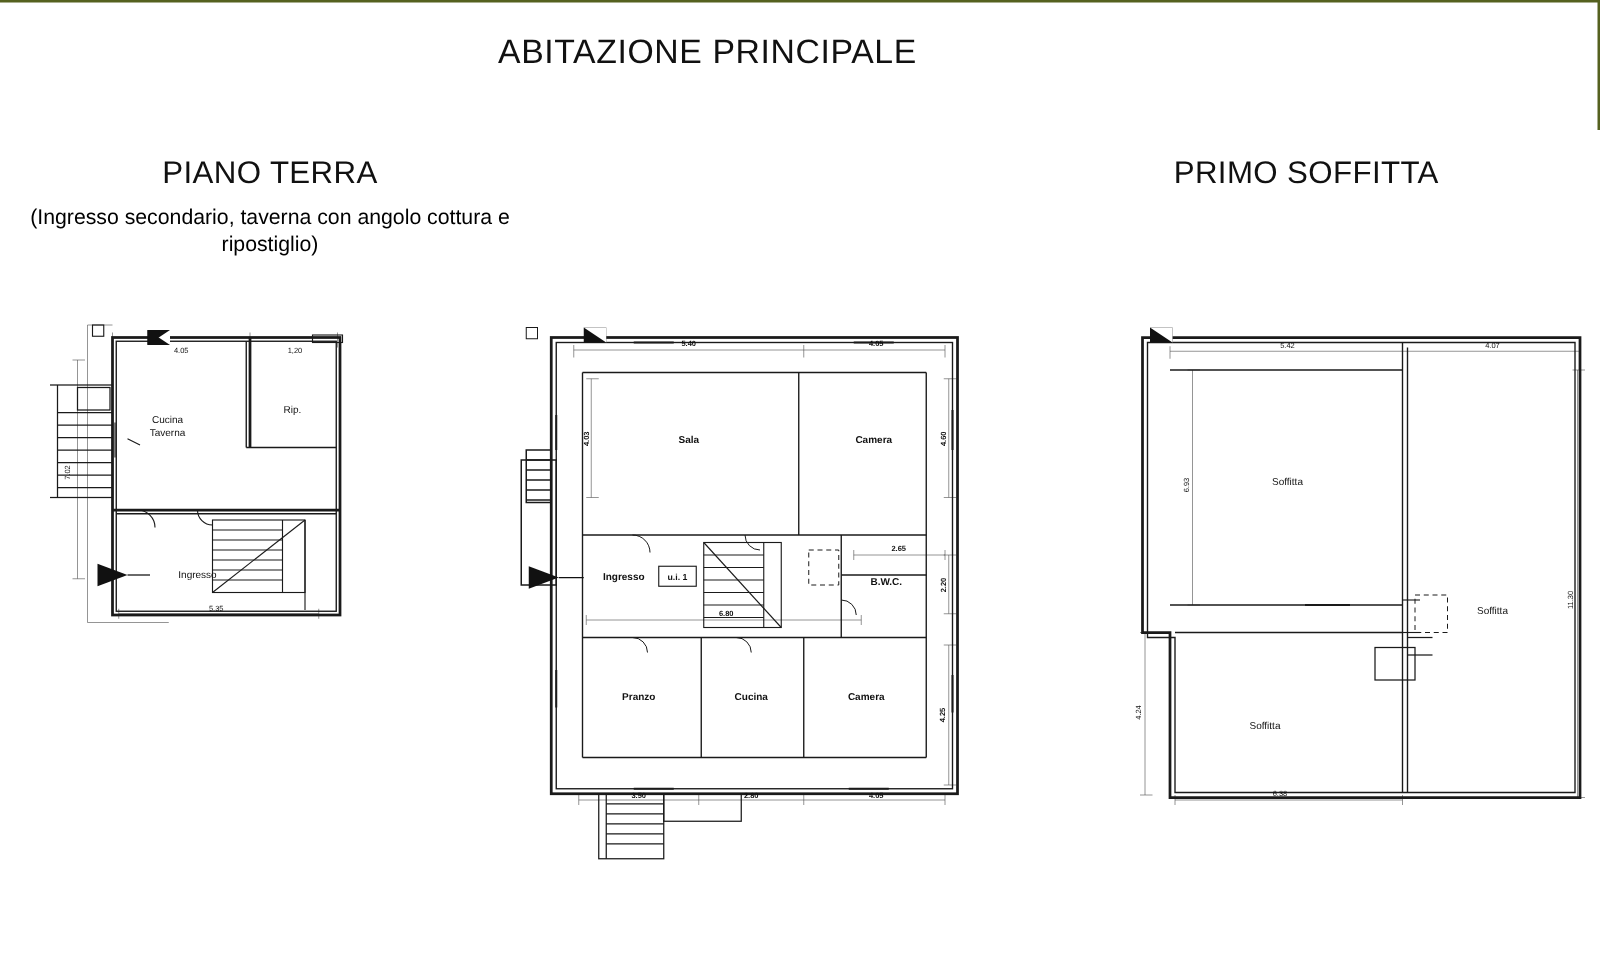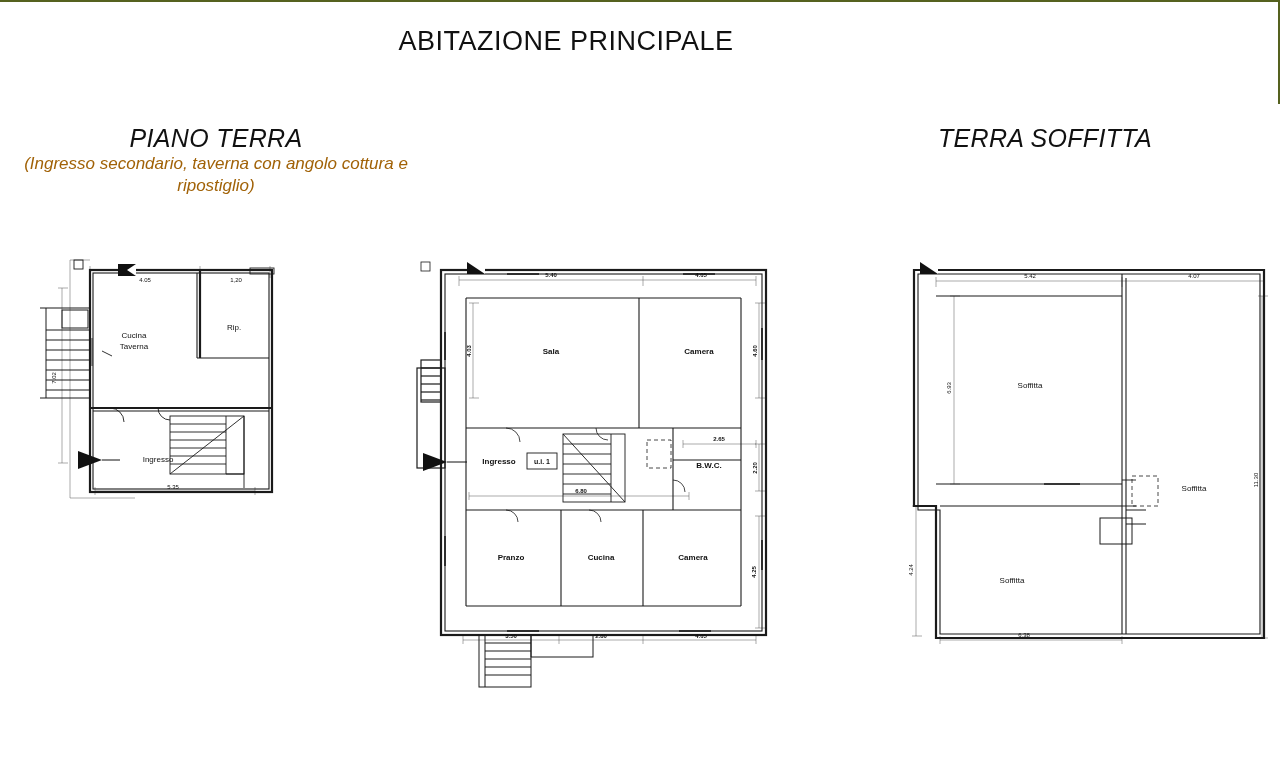--- a/index.html
+++ b/index.html
@@ -35,34 +35,34 @@
     width: 1132px;
     text-align: center;
     font-size: 27px;
     letter-spacing: 0.5px;
     font-weight: 400;
     color: #111;
   }
   .column {
     position: absolute;
     top: 124px;
-    font-style: italic;
   }
   .col-title {
     font-size: 25px;
     text-align: center;
     font-weight: 400;
     color: #111;
     letter-spacing: 0.3px;
   }
   .col-sub {
     font-size: 17px;
     text-align: center;
     line-height: 1.28;
-    color: #a16207;
+    margin-top: 10px;
+    color: #000000;
   }
   .plan {
     position: absolute;
   }
   .plan svg { display: block; }
 
   
   #col-terra   { left: 8px;   width: 416px; }
   #col-primo   { left: 420px; width: 400px; }
   #col-soffitta{ left: 845px; width: 400px; }
@@ -315,21 +315,21 @@
     <text x="170" y="245" font-size="6" text-anchor="middle">6.80</text>
     <text x="345" y="324" font-size="6" text-anchor="middle" transform="rotate(-90 345 324)">4.25</text>
     <text x="100" y="390" font-size="6" text-anchor="middle">3.50</text>
     <text x="190" y="390" font-size="6" text-anchor="middle">2.80</text>
     <text x="290" y="390" font-size="6" text-anchor="middle">4.05</text>
   </g>
 </svg>
 </div>
 
 <div class="column" id="col-soffitta">
-  <div class="col-title">TERRA SOFFITTA</div>
+  <div class="col-title">PRIMO SOFFITTA</div>
   <div class="col-sub"></div>
 </div>
 
 <div class="plan" id="plan-soffitta">
 <svg width="400" height="410" viewBox="0 0 400 410" xmlns="http://www.w3.org/2000/svg">
   <g fill="none" stroke="#1a1a1a">
 
     <g stroke="#555" stroke-width="0.5">
       <line x1="42" y1="33" x2="370" y2="33"></line>
       <line x1="42" y1="29" x2="42" y2="39"></line>

